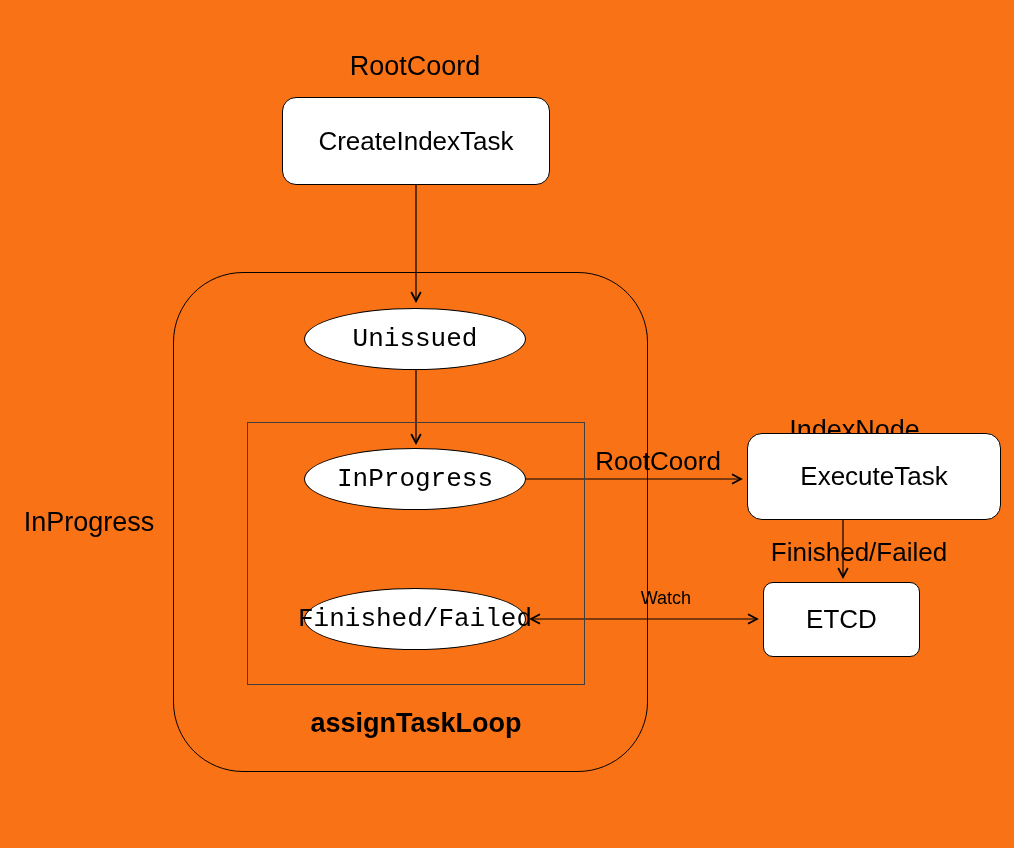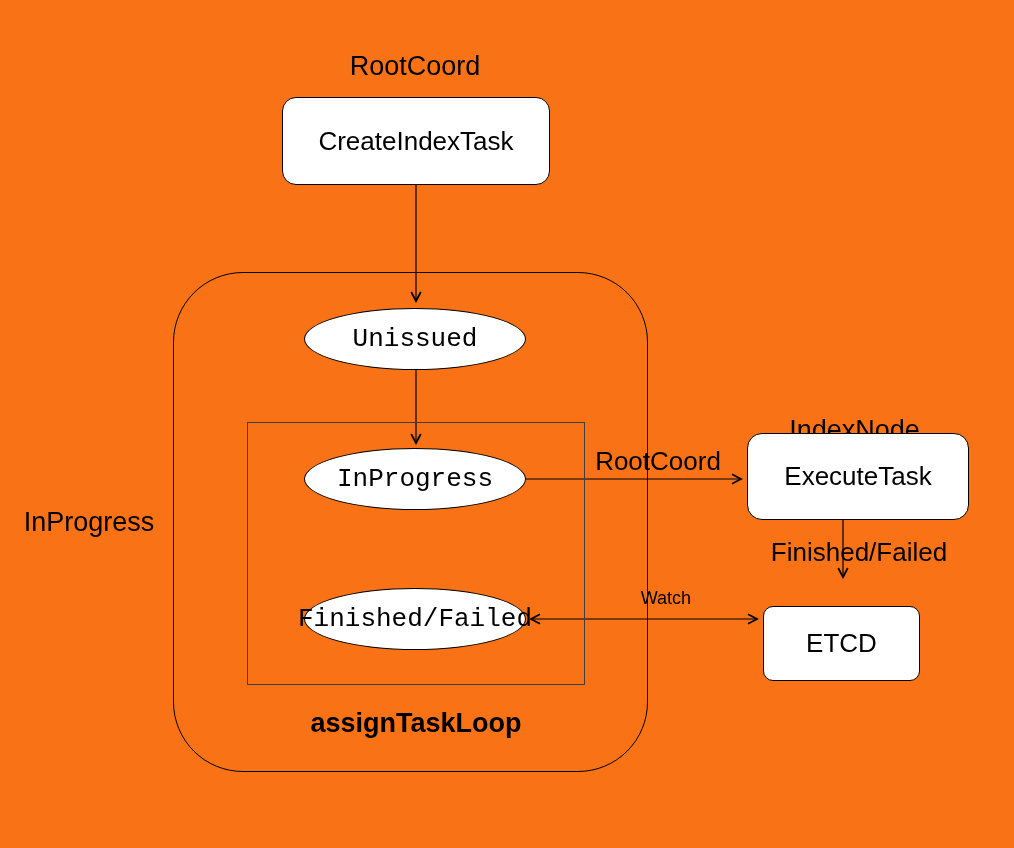--- a/index.html
+++ b/index.html
@@ -57,23 +57,23 @@
   }
   
   .rootcoord-label       { left: 265px; top: 50px;  width: 300px; }
   .create-index-task     { left: 282px; top: 97px;  width: 268px; height: 88px; }
   .indexcoord-label      { left: 8px;   top: 506px; width: 162px; }
   .unissued              { left: 304px; top: 308px; width: 222px; height: 62px; }
   .in-progress           { left: 304px; top: 448px; width: 222px; height: 62px; }
   .finished-failed       { left: 304px; top: 588px; width: 222px; height: 62px; }
   .assign-task-loop-label{ left: 266px; top: 707px; width: 300px; font-weight: bold; }
   .indexnode-label       { left: 747px; top: 394px; width: 215px; margin-top: 20px; }
-  .execute-task          { left: 747px; top: 433px; width: 222px; height: 87px; border-radius: 15px; }
+  .execute-task          { left: 747px; top: 433px; width: 254px; height: 87px; border-radius: 15px; }
   .finished-failed-edge-label { left: 756px; top: 536px; width: 206px; font-size: 26px; }
-  .etcd                  { left: 763px; top: 582px; width: 157px; height: 75px; border-radius: 10px; margin-top: 24px; }
+  .etcd                  { left: 763px; top: 582px; width: 157px; height: 75px; border-radius: 10px; }
   .peekclient-label      { left: 585px; top: 445px; width: 146px; font-size: 26px; }
   .watch-label           { left: 601px; top: 582px; width: 90px;  font-size: 18px; text-align: right; }
   .edges-svg {
     position: absolute;
     left: 0; top: 0;
     width: 1014px;
     height: 848px;
     pointer-events: none;
   }
   .edge-line {

